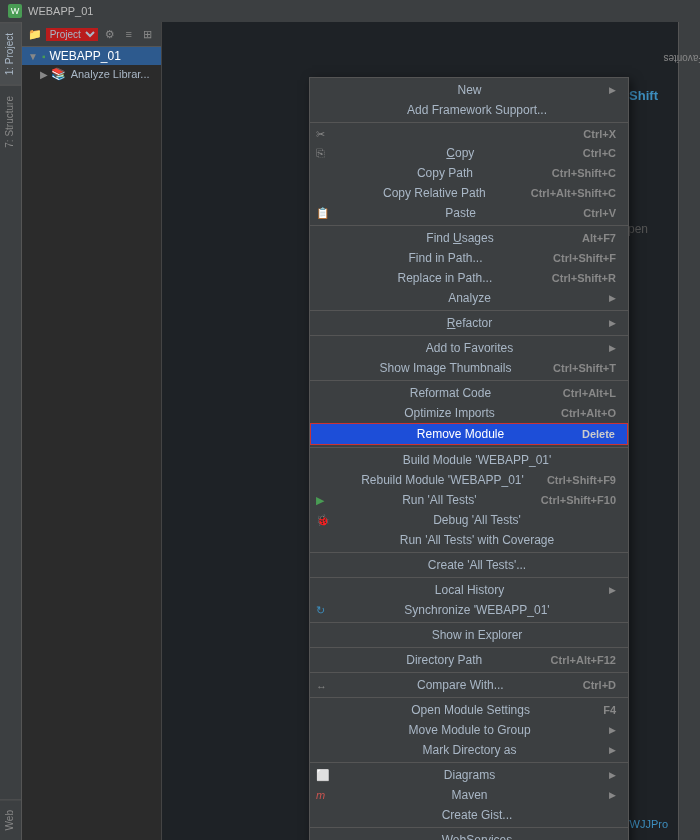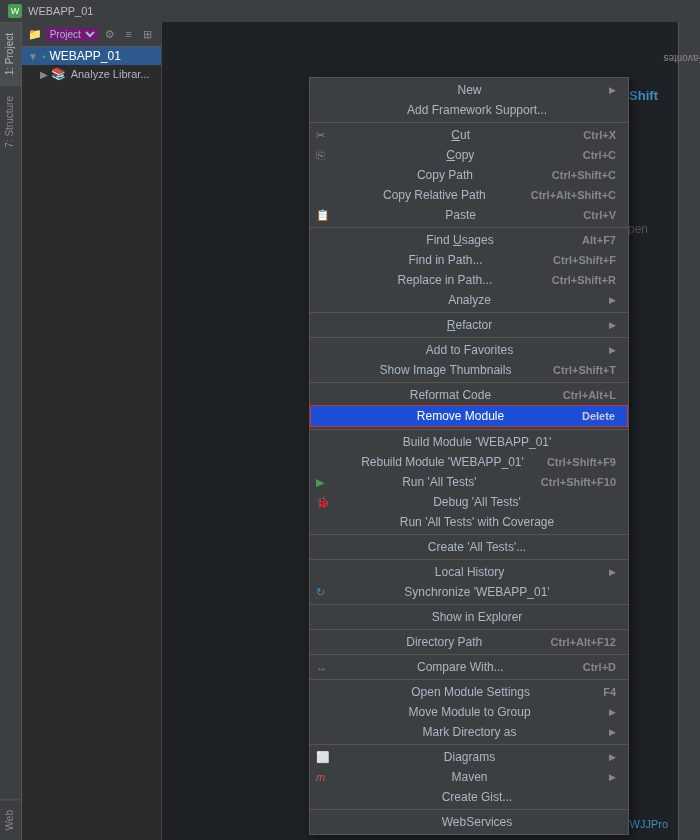--- a/index.html
+++ b/index.html
@@ -70,21 +70,21 @@
     .panel-header {
       background: #3c3f41;
       padding: 4px 6px;
       display: flex;
       align-items: center;
       gap: 4px;
       border-bottom: 1px solid #555;
       font-size: 11px;
     }
     .panel-header select {
-      background: #701a75;
+      background: #b91c1c;
       color: #a9b7c6;
       border: none;
       font-size: 10px;
       outline: none;
     }
     .panel-toolbar {
       display: flex;
       gap: 3px;
       align-items: center;
       margin-left: auto;
@@ -295,21 +295,20 @@
       <div class="menu-item has-sub">
         <span class="label">New</span>
       </div>
       <div class="menu-item">
         <span class="label">Add Framework Support...</span>
       </div>
       <div class="menu-separator"></div>
 
       <div class="menu-item">
         <span class="menu-icon">✂</span>
-        <span class="label"><span class="underline-char">C</span>ut</span>
         <span class="shortcut">Ctrl+X</span>
       </div>
       <div class="menu-item">
         <span class="menu-icon">⎘</span>
         <span class="label"><span class="underline-char">C</span>opy</span>
         <span class="shortcut">Ctrl+C</span>
       </div>
       <div class="menu-item">
         <span class="label">Copy Path</span>
         <span class="shortcut">Ctrl+Shift+C</span>
@@ -353,20 +352,24 @@
       <div class="menu-item">
         <span class="label">Show Image Thumbnails</span>
         <span class="shortcut">Ctrl+Shift+T</span>
       </div>
       <div class="menu-separator"></div>
 
       <div class="menu-item">
         <span class="label">Reformat Code</span>
         <span class="shortcut">Ctrl+Alt+L</span>
       </div>
+      <div class="menu-item">
+        <span class="label">Optimize Imports</span>
+        <span class="shortcut">Ctrl+Alt+O</span>
+      </div>
       <div class="menu-item highlighted">
         <span class="label">Remove Module</span>
         <span class="shortcut">Delete</span>
       </div>
       <div class="menu-separator"></div>
 
       <div class="menu-item">
         <span class="label">Build Module 'WEBAPP_01'</span>
       </div>
       <div class="menu-item">

